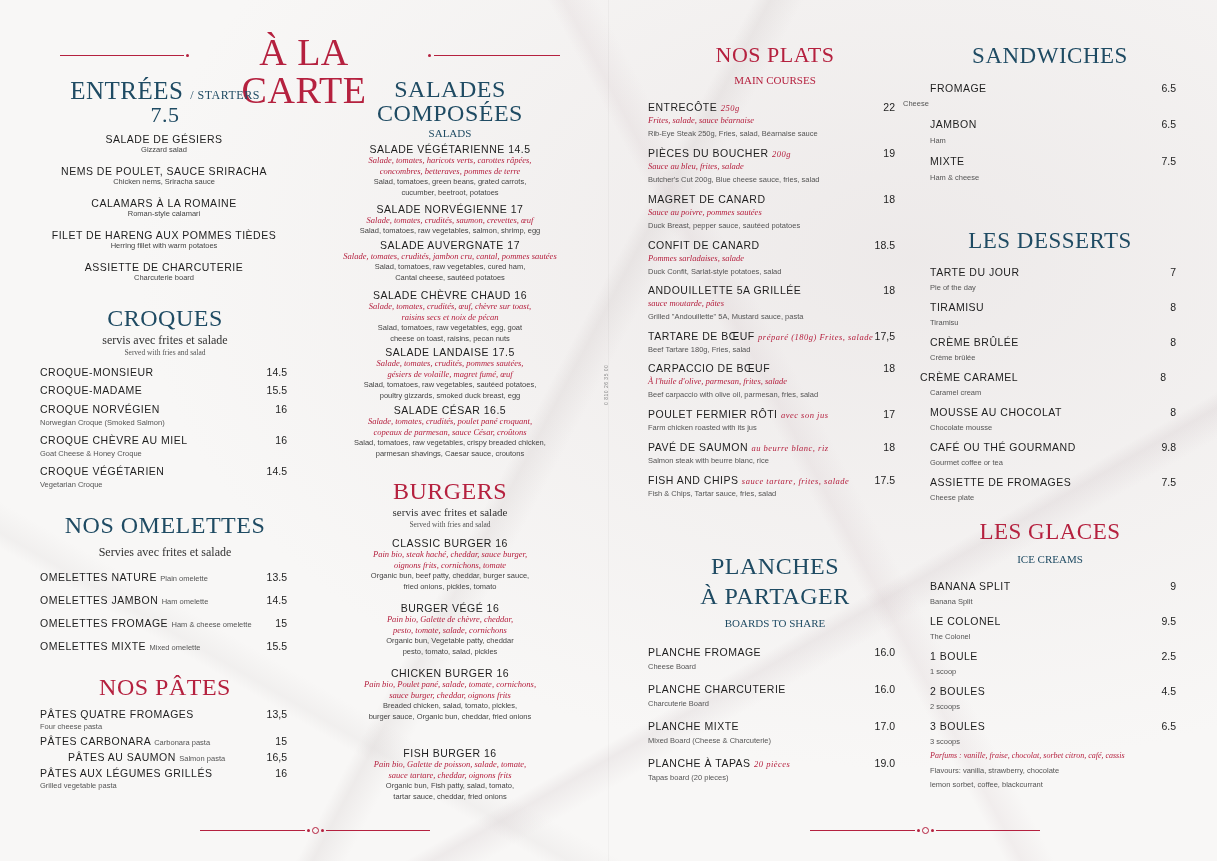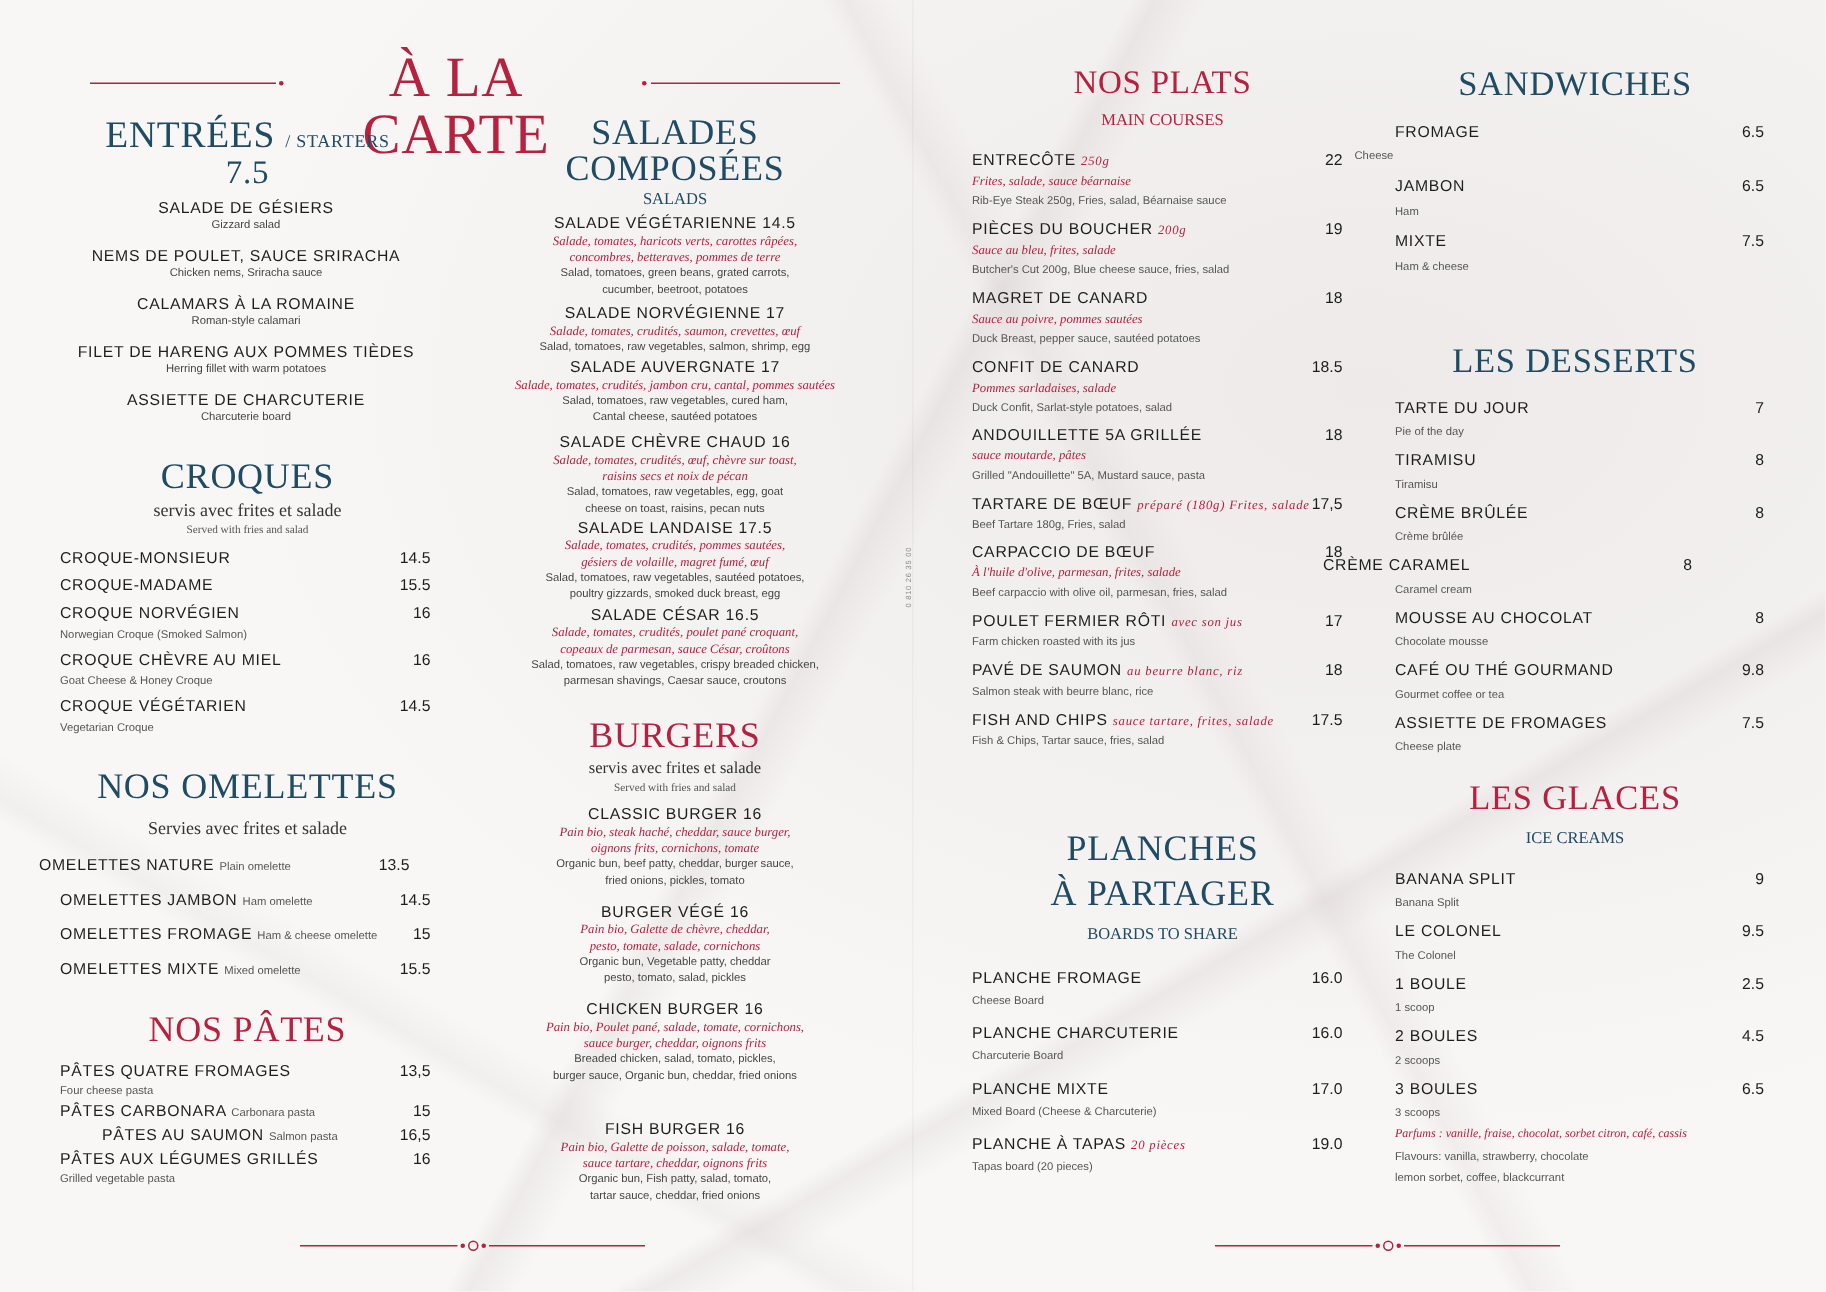--- a/index.html
+++ b/index.html
@@ -122,21 +122,21 @@
 <div class="item-en" style="left:40px; top:449px;">Goat Cheese &amp; Honey Croque</div>
 <div class="row" style="left:40px; top:465px; width:247px;">
   <span class="item-name">CROQUE VÉGÉTARIEN</span>
   <span class="item-price">14.5</span>
 </div>
 <div class="item-en" style="left:40px; top:480px;">Vegetarian Croque</div>
 
 <div class="h-title navy" style="left:30px; top:513px; width:270px; font-size:24px;">NOS OMELETTES</div>
 <div class="sub-title" style="left:30px; top:545px; width:270px; font-size:12px; color:#333;">Servies avec frites et salade</div>
 
-<div class="row" style="left:26px; top:571px; width:247px;">
+<div class="row" style="left:40px; top:571px; width:247px;">
   <span class="item-name"><span>OMELETTES NATURE</span> <span class="inline-en">Plain omelette</span></span>
   <span class="item-price">13.5</span>
 </div>
 <div class="row" style="left:40px; top:594px; width:247px;">
   <span class="item-name"><span>OMELETTES JAMBON</span> <span class="inline-en">Ham omelette</span></span>
   <span class="item-price">14.5</span>
 </div>
 <div class="row" style="left:40px; top:617px; width:247px;">
   <span class="item-name"><span>OMELETTES FROMAGE</span> <span class="inline-en">Ham &amp; cheese omelette</span></span>
   <span class="item-price">15</span>
@@ -376,21 +376,21 @@
 <div class="row" style="left:930px; top:301px; width:246px;">
   <span class="item-name">TIRAMISU</span>
   <span class="item-price">8</span>
 </div>
 <div class="item-en" style="left:930px; top:318px;">Tiramisu</div>
 <div class="row" style="left:930px; top:336px; width:246px;">
   <span class="item-name">CRÈME BRÛLÉE</span>
   <span class="item-price">8</span>
 </div>
 <div class="item-en" style="left:930px; top:353px;">Crème brûlée</div>
-<div class="row" style="left:882px; top:371px; width:246px;">
+<div class="row" style="left:920px; top:371px; width:246px;">
   <span class="item-name">CRÈME CARAMEL</span>
   <span class="item-price">8</span>
 </div>
 <div class="item-en" style="left:930px; top:388px;">Caramel cream</div>
 <div class="row" style="left:930px; top:406px; width:246px;">
   <span class="item-name">MOUSSE AU CHOCOLAT</span>
   <span class="item-price">8</span>
 </div>
 <div class="item-en" style="left:930px; top:423px;">Chocolate mousse</div>
 <div class="row" style="left:930px; top:441px; width:246px;">

